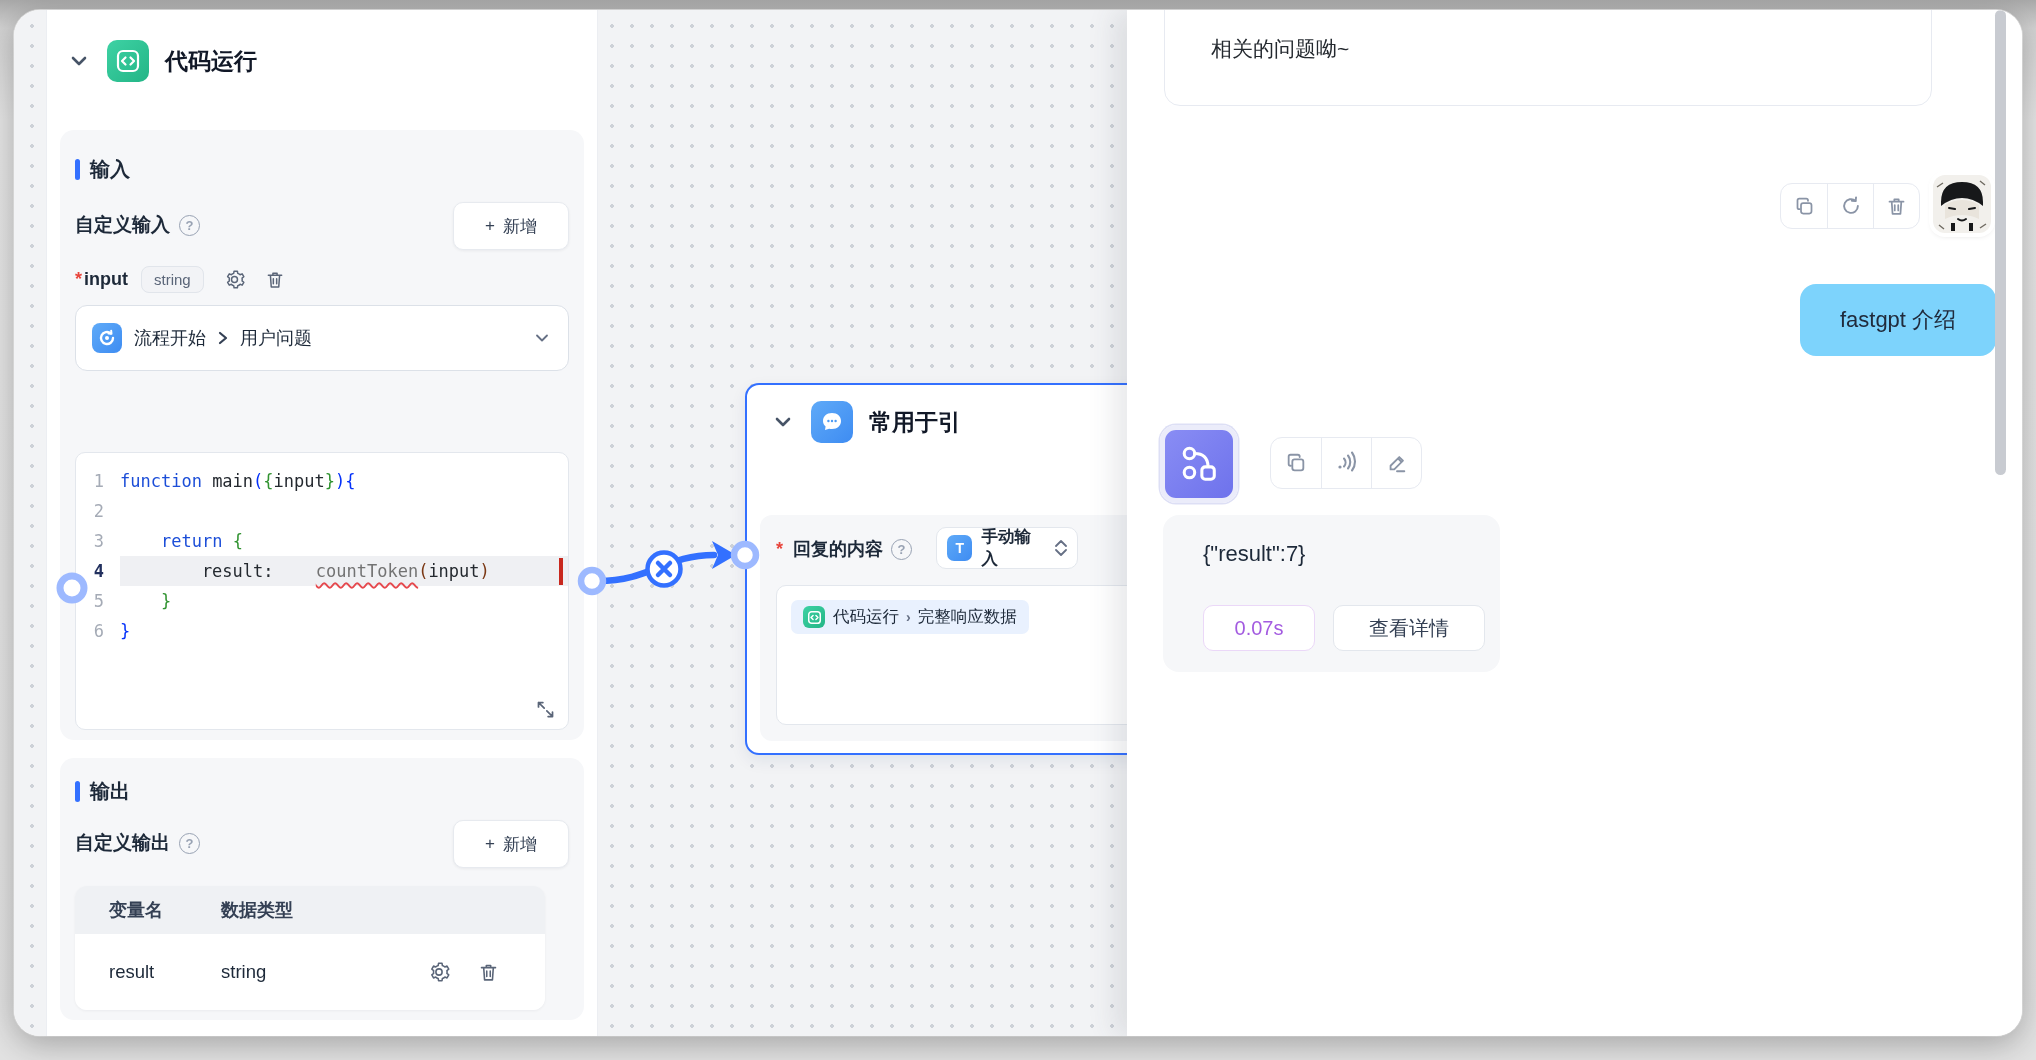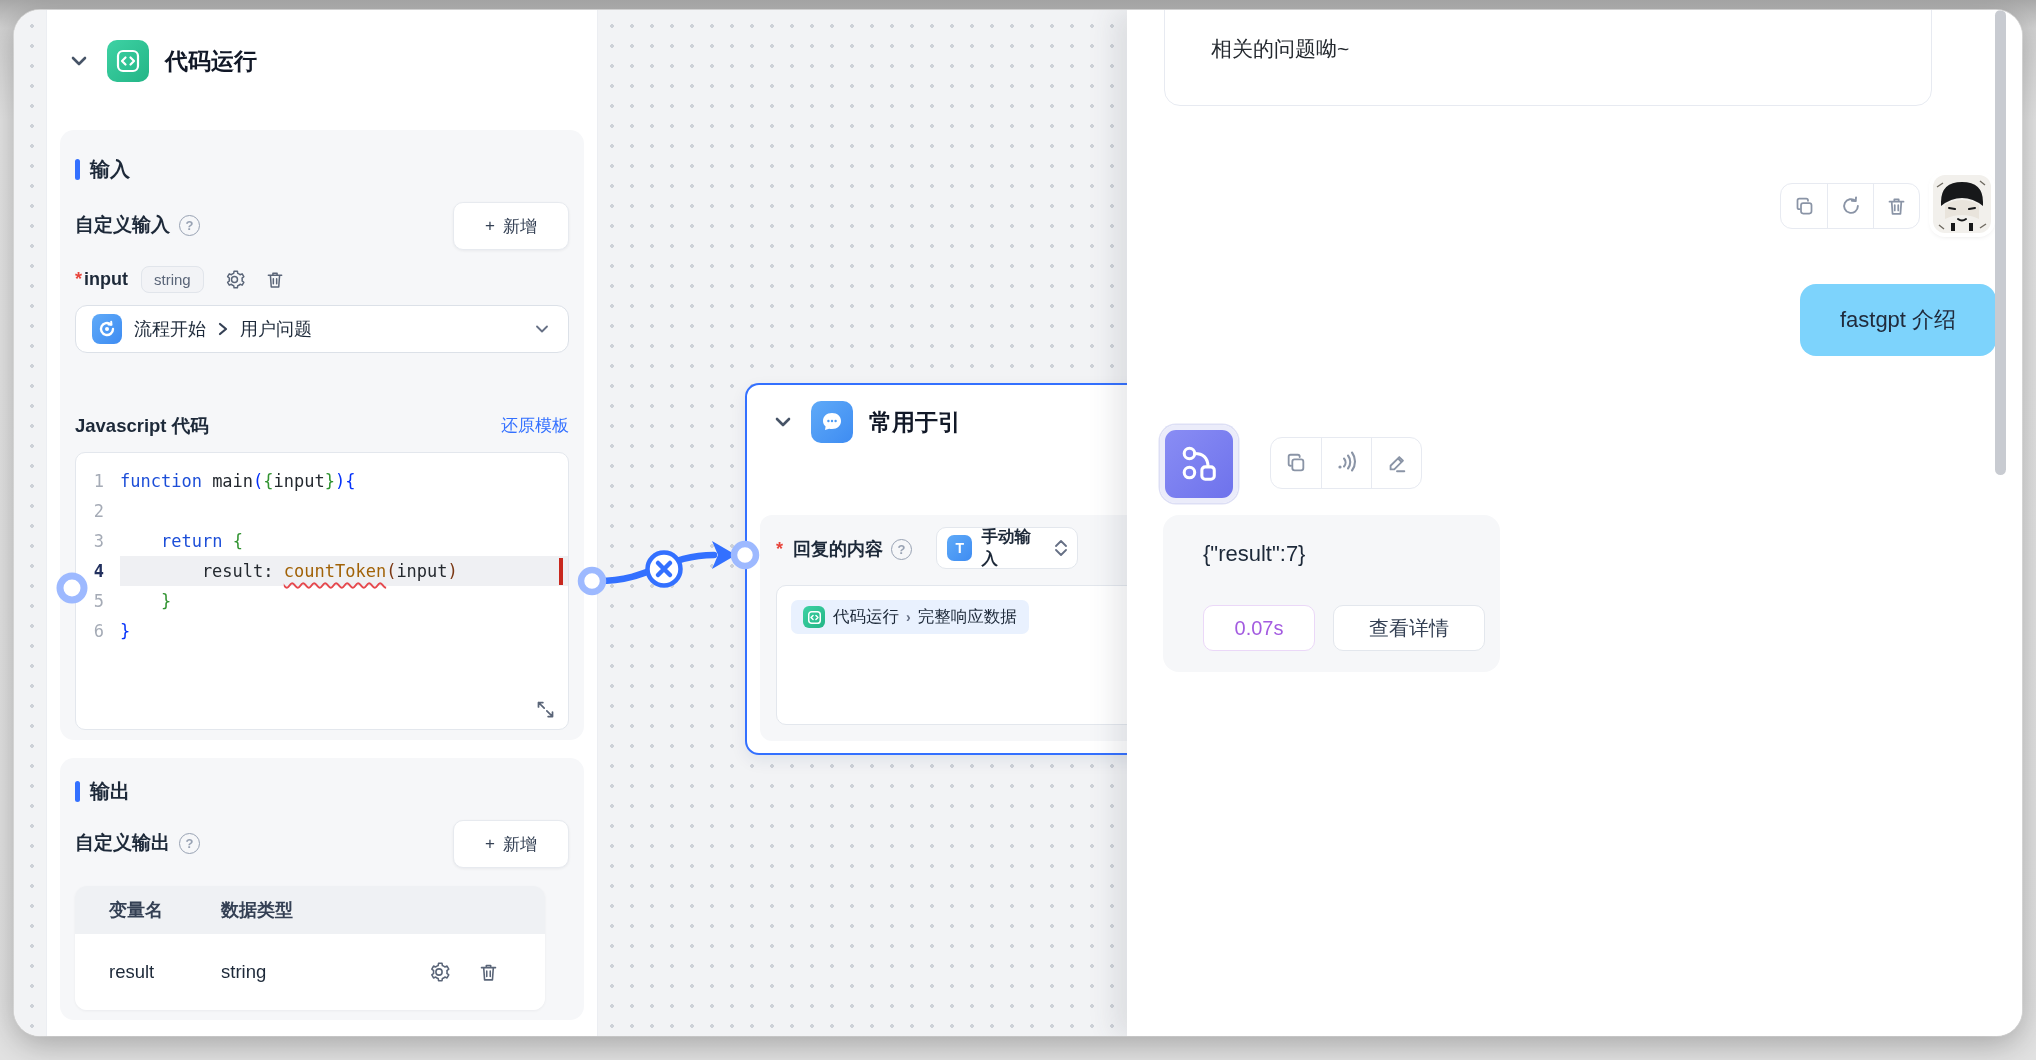--- a/index.html
+++ b/index.html
@@ -45,21 +45,21 @@
     font-size:13px; font-weight:700; display:flex; align-items:center; justify-content:center; }
   .add-btn { position:absolute; right:15px; width:116px; height:48px; background:#fff;
     border:1.5px solid #E7EAEF; border-radius:10px; box-shadow:0 1px 3px rgba(16,24,40,.06);
     display:flex; align-items:center; justify-content:center; gap:8px; font-size:17px; color:#344054; cursor:pointer; }
   .field-row { position:absolute; left:15px; display:flex; align-items:center; }
   .req { color:#E8453C; font-size:18px; font-weight:700; margin-right:2px; }
   .field-name { font-size:18px; font-weight:700; color:#1D2939; }
   .type-tag { margin-left:13px; padding:4px 12px; background:#F2F3F6; border:1.5px solid #E1E5EB;
     border-radius:8px; font-size:15px; color:#5A6578; }
   .mini-icon { margin-left:20px; color:#5A6578; display:flex; cursor:pointer; }
-  .dropdown { position:absolute; left:15px; top:175px; width:494px; height:48px; background:#fff;
+  .dropdown { position:absolute; left:15px; top:175px; width:494px; height:66px; background:#fff;
     border:1.5px solid #DCE1E8; border-radius:12px; display:flex; align-items:center; padding:0 16px; cursor:pointer; }
   .dd-icon { width:30px; height:30px; border-radius:8px; background:linear-gradient(135deg,#5FAAF8,#3E8CF2);
     display:flex; align-items:center; justify-content:center; margin-right:12px; flex:0 0 auto; }
   .dd-text { font-size:18px; color:#1D2939; display:flex; align-items:center; gap:10px; }
   .dd-chevron { margin-left:auto; color:#667085; display:flex; }
   .js-row { position:absolute; left:15px; right:15px; top:283px; display:flex; align-items:center; }
   .js-label { font-size:18.5px; font-weight:600; color:#1D2939; }
   .reset-link { margin-left:auto; font-size:17px; color:#3370FF; cursor:pointer; }
   
   #editor { position:absolute; left:15px; top:322px; width:494px; height:278px; background:#fff;
@@ -67,21 +67,21 @@
     font-size:17px; overflow:hidden; cursor:text; }
   #code-lines { position:absolute; left:0; top:13px; right:0; }
   .cl { display:flex; height:30px; line-height:30px; white-space:pre; }
   .cl .num { width:44px; text-align:right; padding-right:16px; color:#A5ABB6; flex:0 0 auto; }
   .cl.active { }
   .cl.active .num { color:#22305E; font-weight:700; }
   .cl.active .codepart { background:#EFF0F3; }
   .codepart { flex:1; }
   .tok-kw{color:#1C4ED8} .tok-b1{color:#0431FA} .tok-b2{color:#319331}
   .tok-b3{color:#7B3814} .tok-p{color:#24292F}
-  .tok-err{color:#a16207; text-decoration:underline wavy #E5484D 1.6px; text-underline-offset:5px;}
+  .tok-err{color:#737373; text-decoration:underline wavy #E5484D 1.6px; text-underline-offset:5px;margin-left:32px;}
   #overview-mark { position:absolute; right:5px; width:4px; height:27px; background:#C8281E; }
   #expand-icon { position:absolute; right:12px; bottom:9px; color:#5A6578; cursor:pointer; display:flex; }
   #resize-grip { position:absolute; right:-4px; bottom:-9px; }
   
   #out-table { position:absolute; left:15px; top:128px; width:470px; border-radius:12px; overflow:hidden;
     box-shadow:0 1px 3px rgba(16,24,40,.05); }
   .tr-head { display:flex; background:#EFF1F4; height:48px; align-items:center; }
   .tr-body { display:flex; background:#fff; height:76px; align-items:center; }
   .td-name { width:146px; padding-left:34px; font-size:18px; }
   .td-type { flex:1; font-size:18px; }
@@ -210,24 +210,20 @@
               <polyline points="4,2 10,7 4,12" fill="none" stroke="#344054" stroke-width="2.2" stroke-linecap="round" stroke-linejoin="round"></polyline>
             </svg>
           <span>用户问题</span>
         </span>
         <span class="dd-chevron">
           <svg width="20" height="20" viewBox="0 0 24 24">
               <polyline points="6,9 12,15 18,9" fill="none" stroke="#667085" stroke-width="2.2" stroke-linecap="round" stroke-linejoin="round"></polyline>
             </svg>
         </span>
       </div>
-      <div class="js-row">
-        <span class="js-label">Javascript 代码</span>
-        <span class="reset-link">还原模板</span>
-      </div>
       <div id="editor">
         <div id="code-lines">
             <div class="cl"><span class="num">1</span><span class="codepart"><span class="tok-kw">function</span><span class="tok-p"> main</span><span class="tok-b1">(</span><span class="tok-b2">{</span><span class="tok-p">input</span><span class="tok-b2">}</span><span class="tok-b1">)</span><span class="tok-b1">{</span></span></div>
             <div class="cl"><span class="num">2</span><span class="codepart"></span></div>
             <div class="cl"><span class="num">3</span><span class="codepart"><span class="tok-p">    </span><span class="tok-kw">return</span><span class="tok-p"> </span><span class="tok-b2">{</span></span></div>
             <div class="cl active"><span class="num">4</span><span class="codepart"><span class="tok-p">        result: </span><span class="tok-err">countToken</span><span class="tok-b3">(</span><span class="tok-p">input</span><span class="tok-b3">)</span></span></div>
             <div class="cl"><span class="num">5</span><span class="codepart"><span class="tok-p">    </span><span class="tok-b2">}</span></span></div>
             <div class="cl"><span class="num">6</span><span class="codepart"><span class="tok-b1">}</span></span></div>
           </div>
         <div id="overview-mark" style="top: 105px;"></div>

